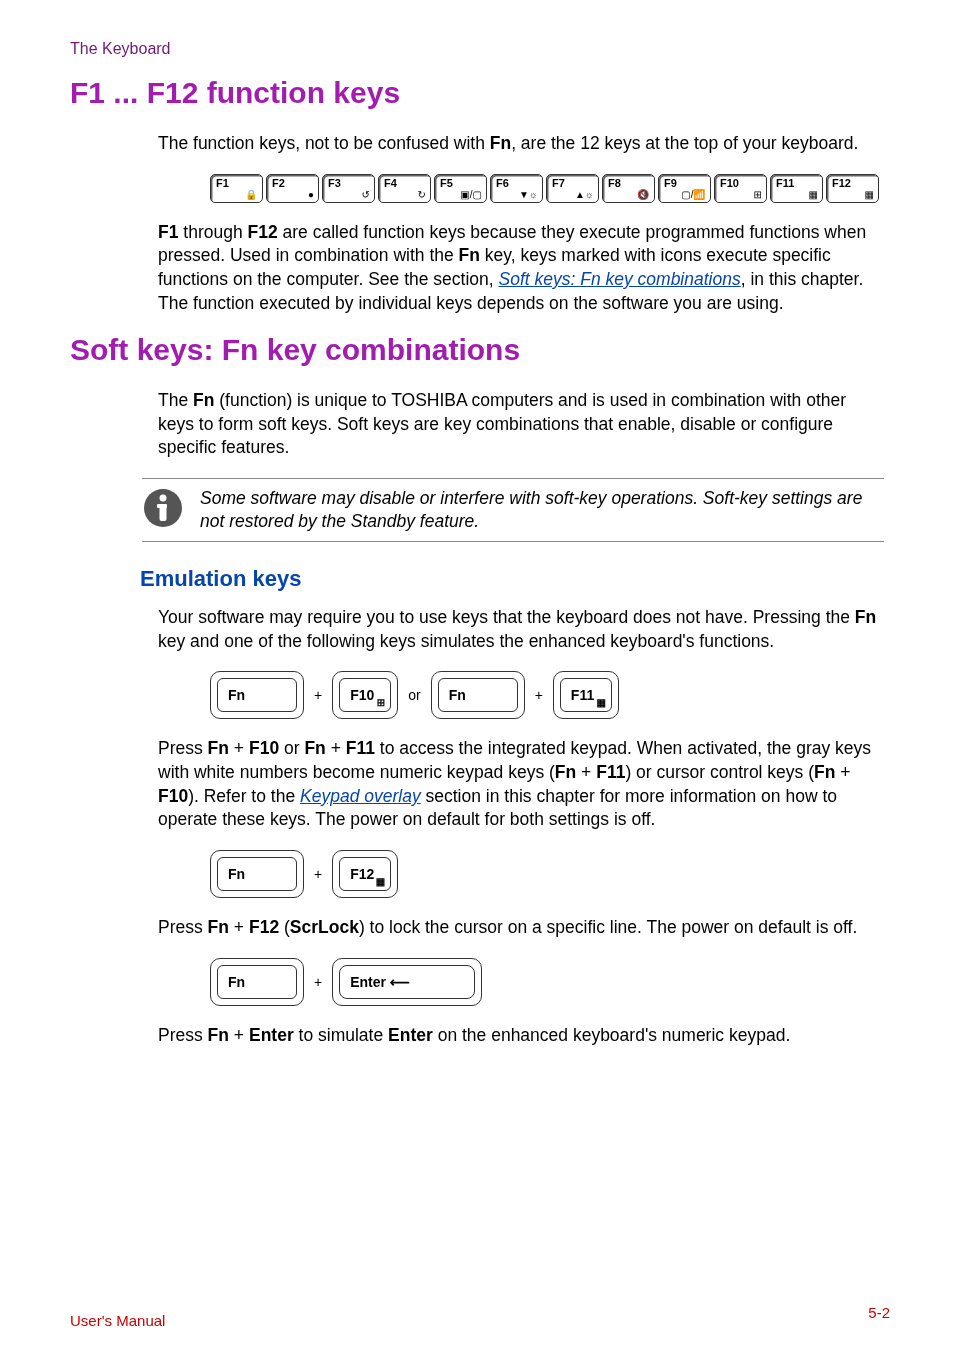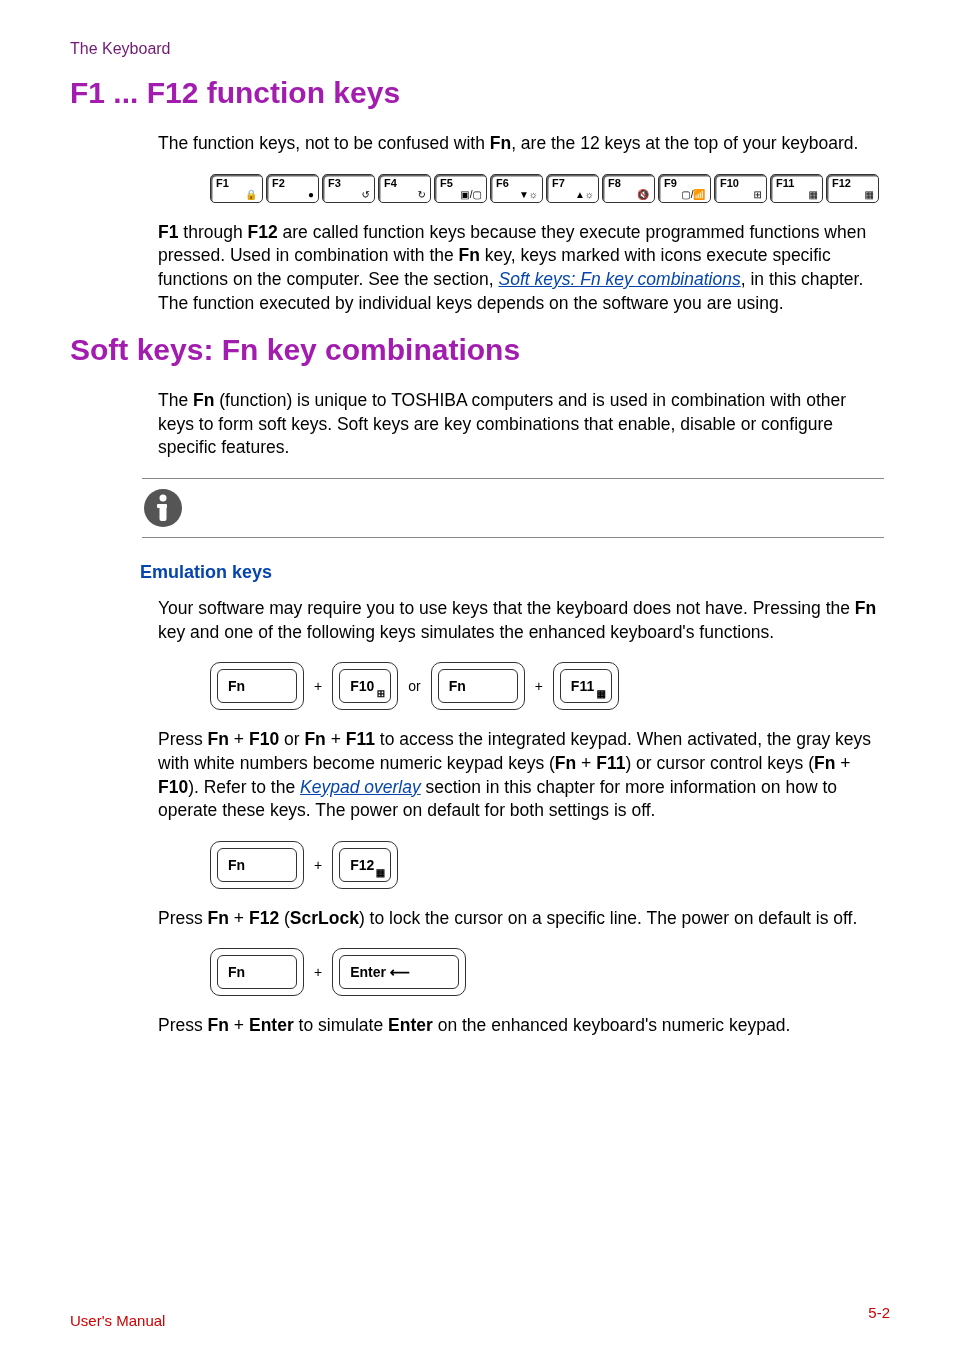--- a/index.html
+++ b/index.html
@@ -54,21 +54,21 @@
     font-size: 11px;
     font-weight: bold;
   }
   .fkey .ico {
     position: absolute;
     bottom: 2px; right: 4px;
     font-size: 10px;
   }
   h2.sub {
     color: #0645ad;
-    font-size: 18px;
+    font-size: 22px;
     font-weight: bold;
     margin-left: 70px;
     margin-bottom: 14px;
     margin-top: 6px;
   }
   .note-row {
     display: flex;
     align-items: flex-start;
     gap: 16px;
     border-top: 1px solid #888;
@@ -106,21 +106,21 @@
     height: 34px;
     display: flex;
     align-items: center;
     justify-content: flex-start;
     padding-left: 10px;
     font-size: 14px;
     font-weight: bold;
     position: relative;
   }
   .bigkey-inner.small { width: 52px; }
-  .bigkey-inner.enter { width: 120px; }
+  .bigkey-inner.enter { width: 136px; border-radius: 8px; }
   .bigkey-inner .sub-ico {
     position: absolute;
     bottom: 3px; right: 5px;
     font-size: 10px;
   }
   .plus { font-size: 14px; }
   .or-txt { font-size: 14px; }
   .footer-left {
     position: absolute;
     left: 70px; bottom: 22px;
@@ -208,20 +208,21 @@
 
 <div class="note-row">
   <div class="note-icon">
     <svg viewBox="0 0 42 42">
       <circle cx="21" cy="21" r="19" fill="#555"></circle>
       <circle cx="21" cy="11" r="3.5" fill="#fff"></circle>
       <rect x="17.5" y="17" width="7" height="17" rx="2" fill="#fff"></rect>
       <rect x="15" y="17" width="10" height="4" rx="1" fill="#fff"></rect>
     </svg>
   </div>
+  <div class="note-text">Some software may disable or interfere with soft-key operations. Soft-key settings are not restored by the Standby feature.</div>
 </div>
 
 <h2 class="sub">Emulation keys</h2>
 
 <div class="body-block">
   <span>Your software may require you to use keys that the keyboard does not have. Pressing the </span><b>Fn</b><span> key and one of the following keys simulates the enhanced keyboard's functions.</span>
 </div>
 
 <div class="keycombo">
   <div class="bigkey">

